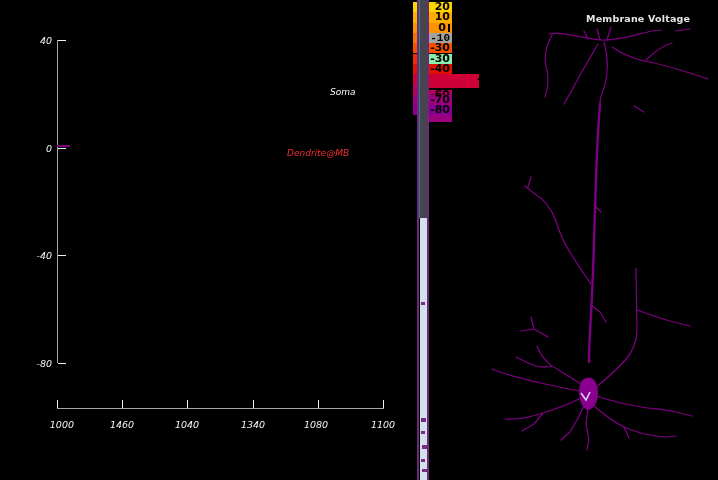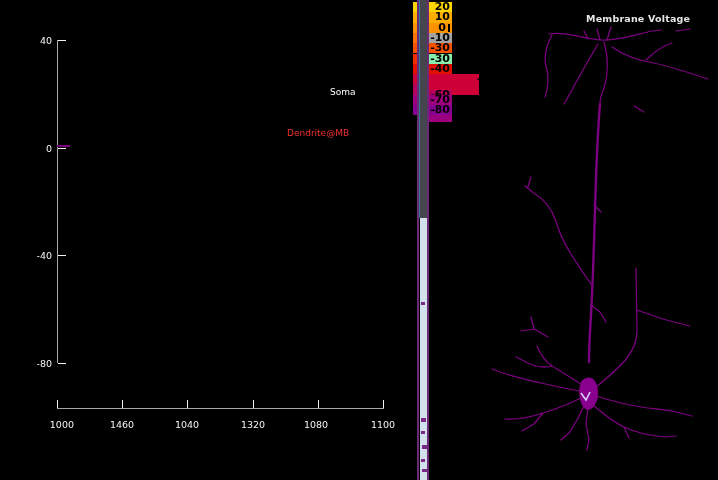--- a/index.html
+++ b/index.html
@@ -1,20 +1,20 @@
 <!DOCTYPE html>
 <html><head>
 <meta charset="utf-8">
 <style>
   html,body{margin:0;padding:0;background:#000;}
   #screen{position:relative;width:718px;height:480px;background:#000;overflow:hidden;
           font-family:"DejaVu Sans",sans-serif;}
   .abs{position:absolute;}
   
-  #voltage-graph{left:0;top:0;width:413px;height:428px;background:#000;}
+  #voltage-graph{left:0;top:0;width:413px;height:428px;background:#000;font-style:italic;}
   #y-axis-line{left:57px;top:40px;width:1px;height:323px;background:#a8a8a8;}
   #x-axis-line{left:57px;top:408px;width:327px;height:1px;background:#a8a8a8;}
   .y-tick{position:absolute;left:58px;width:8px;height:1px;background:#f0f0f0;}
   .y-tick-label{position:absolute;left:24px;width:28px;height:11px;text-align:right;
                 color:#f4f4f4;font-size:9.5px;line-height:11px;}
   .x-tick{position:absolute;top:400px;width:1px;height:8px;background:#f0f0f0;}
   .x-tick-label{position:absolute;top:419px;width:34px;height:11px;text-align:center;
                 color:#f4f4f4;font-size:9.5px;line-height:11px;}
   .trace-label{position:absolute;font-size:9px;line-height:10px;}
   #trace-start{position:absolute;height:2px;}
@@ -58,29 +58,29 @@
         <div class="y-tick-label" style="top: 358px;">-80</div>
       </div>
     <div id="x-ticks">
         <div class="x-tick" style="left: 57px;"></div>
         <div class="x-tick-label" style="left: 40px; text-align: right;">1000</div>
         <div class="x-tick" style="left: 122px;"></div>
         <div class="x-tick-label" style="left: 105px;">1460</div>
         <div class="x-tick" style="left: 187px;"></div>
         <div class="x-tick-label" style="left: 170px;">1040</div>
         <div class="x-tick" style="left: 253px;"></div>
-        <div class="x-tick-label" style="left: 236px;">1320</div>
+        <div class="x-tick-label" style="left: 236px;">1340</div>
         <div class="x-tick" style="left: 318px;"></div>
         <div class="x-tick-label" style="left: 299px;">1080</div>
         <div class="x-tick" style="left: 383px;"></div>
         <div class="x-tick-label" style="left: 366px;">1100</div>
       </div>
     <div id="trace-start" style="left: 57px; top: 145px; width: 13px; background: rgb(125, 0, 128);"></div>
     <span class="trace-label" id="trace-label-0" style="left: 330px; top: 87px; color: rgb(255, 255, 255);">Soma</span>
-    <span class="trace-label" id="trace-label-1" style="left: 287px; top: 128px; color: rgb(240, 48, 48);">Dendrite@MB</span>
+    <span class="trace-label" id="trace-label-1" style="left: 287px; top: 148px; color: rgb(240, 48, 48);">Dendrite@MB</span>
   </div>
 
   <div class="abs" id="window-sliver">
     <div class="abs" id="sliver-purple-left"></div>
     <div class="abs" id="sliver-teal"></div>
     <div class="abs" id="sliver-grey"></div>
     <div class="abs" id="sliver-light"></div>
     <div class="abs" id="sliver-purple-right"></div>
     <div class="sliver-dash" style="left:8px;top:302px;width:4px;height:3px;"></div>
     <div class="sliver-dash" style="left:8px;top:418px;width:5px;height:4px;"></div>
@@ -94,29 +94,29 @@
   <span class="abs" id="shape-title" style="color: rgb(230, 230, 230);">Membrane Voltage</span>
 
   <div id="color-scale">
       <div class="cbar-swatch" style="top: 2px; height: 10.3px; background: rgb(253, 213, 0);"></div>
       <div class="cbar-chip" style="top: 2px; height: 10.3px; background: rgb(253, 213, 0); color: rgb(0, 0, 0);">20</div>
       <div class="cbar-swatch" style="top: 12.3px; height: 10.3px; background: rgb(253, 174, 0);"></div>
       <div class="cbar-chip" style="top: 12.3px; height: 10.3px; background: rgb(253, 174, 0); color: rgb(0, 0, 0);">10</div>
       <div class="cbar-swatch" style="top: 22.6px; height: 10.3px; background: rgb(253, 146, 0);"></div>
       <div class="cbar-chip" style="top: 22.6px; height: 10.3px; background: rgb(253, 146, 0); color: rgb(0, 0, 0); padding-right: 6px;">0<span class="cbar-caret"></span></div>
       <div class="cbar-swatch" style="top: 32.9px; height: 10.3px; background: rgb(251, 113, 0);"></div>
-      <div class="cbar-chip" style="top: 32.9px; height: 10.3px; background: #a3a3a3; color: rgb(0, 0, 0);">-10</div>
+      <div class="cbar-chip" style="top: 32.9px; height: 10.3px; background: #a3a3a3; color: rgb(0, 0, 0); font-family: Liberation Mono, monospace;">-10</div>
       <div class="cbar-swatch" style="top: 43.2px; height: 10.3px; background: rgb(247, 81, 0);"></div>
       <div class="cbar-chip" style="top: 43.2px; height: 10.3px; background: rgb(247, 81, 0); color: rgb(0, 0, 0);">-30</div>
       <div class="cbar-swatch" style="top: 53.5px; height: 10.3px; background: rgb(238, 46, 0);"></div>
       <div class="cbar-chip" style="top: 53.5px; height: 27px; background: #86efac; color: rgb(0, 0, 0);">-30</div>
       <div class="cbar-swatch" style="top: 63.8px; height: 10.3px; background: rgb(225, 16, 0);"></div>
       <div class="cbar-chip" style="top: 63.8px; height: 10.3px; background: rgb(225, 16, 0); color: rgb(0, 0, 0);">-40</div>
       <div class="cbar-swatch" style="top: 74.1px; height: 10.3px; background: rgb(206, 0, 56);"></div>
-      <div class="cbar-chip" style="top: 74.1px; height: 21px; background: rgb(206, 0, 56); color: rgb(0, 0, 0); padding-left: 48px;">-50</div>
+      <div class="cbar-chip" style="top: 74.1px; height: 14px; background: rgb(206, 0, 56); color: rgb(0, 0, 0); padding-left: 48px;">-50</div>
       <div class="cbar-swatch" style="top: 84.4px; height: 10.3px; background: rgb(182, 0, 94);"></div>
       <div class="cbar-chip" style="top: 84.4px; height: 10.3px; background: rgb(182, 0, 94); color: rgb(0, 0, 0); margin-top: 6px;">-60</div>
       <div class="cbar-swatch" style="top: 94.7px; height: 10.3px; background: rgb(157, 0, 124);"></div>
       <div class="cbar-chip" style="top: 94.7px; height: 27px; background: rgb(157, 0, 124); color: rgb(0, 0, 0);">-70</div>
       <div class="cbar-swatch" style="top: 105px; height: 10.3px; background: rgb(135, 0, 146);"></div>
       <div class="cbar-chip" style="top: 105px; height: 10.3px; background: rgb(135, 0, 146); color: rgb(0, 0, 0);">-80</div>
     </div>
 
   <svg class="abs" id="neuron-svg" viewBox="0 0 718 480">
 

